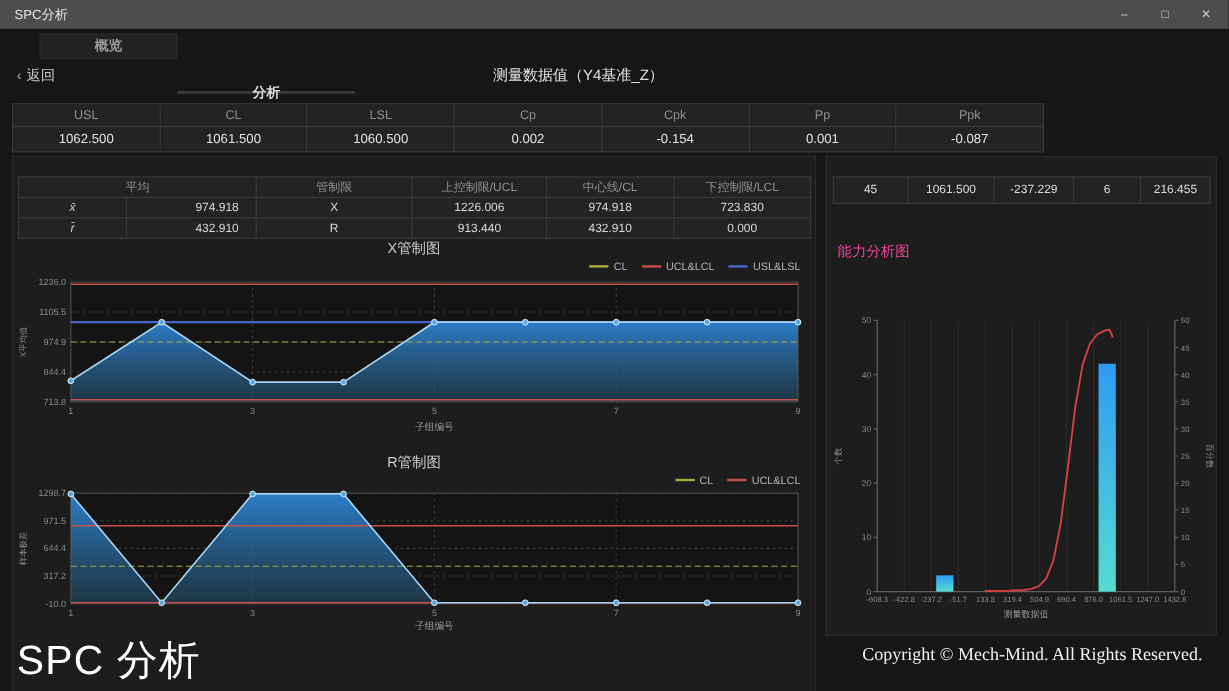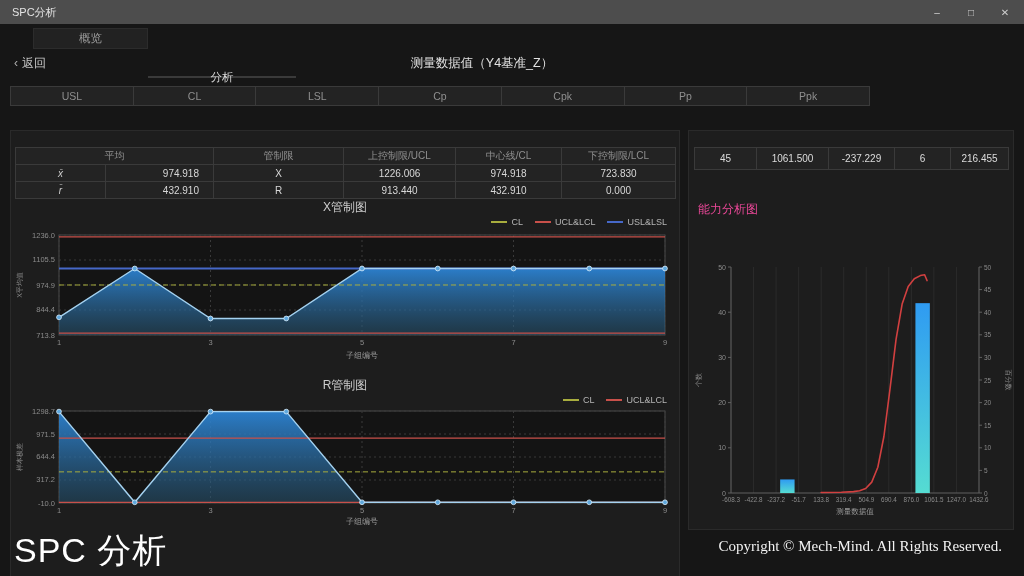--- a/index.html
+++ b/index.html
@@ -9,21 +9,21 @@
     font-family:"Liberation Sans","DejaVu Sans",sans-serif;
   }
   svg{font-family:"Liberation Sans","DejaVu Sans",sans-serif;}
   
   .titlebar{position:absolute;top:0;left:0;right:0;height:24px;background:#4d4d4d;
     display:flex;align-items:center;padding:0 12px;box-sizing:border-box;}
   .tb-title{font-size:11px;color:#e4e4e4;}
   .tb-controls{margin-left:auto;display:flex;gap:20px;color:#cfcfcf;font-size:10px;}
   .tb-controls span{width:14px;text-align:center;}
   
-  .tabs{position:absolute;top:28px;left:33px;display:flex;height:21px;}
+  .tabs{position:absolute;top:28px;left:33px;display:flex;height:21px;font-weight:bold;}
   .tab{width:115px;background:#222222;color:#9a9a9a;font-size:11.5px;
     display:flex;align-items:center;justify-content:center;border:1px solid #2c2c2c;box-sizing:border-box;}
   .tab.active{width:148px;background:#3a3a3a;color:#dadada;border-color:#3a3a3a;margin-top:48px;}
   
   .back-row{position:absolute;top:55px;left:0;right:0;height:17px;}
   .back{position:absolute;left:14px;top:0;color:#c8c8c8;font-size:12px;z-index:2;cursor:default;}
   .back i{font-style:normal;margin-right:4px;color:#b0b0b0;}
   .page-title{position:absolute;left:0;right:60px;text-align:center;font-size:12.5px;color:#e2e2e2;}
   
   .summary{position:absolute;top:86px;left:10px;width:1004px;}
@@ -94,20 +94,29 @@
   <table>
     <tbody>
         <tr>
       <th>USL</th>
       <th>CL</th>
       <th>LSL</th>
       <th>Cp</th>
       <th>Cpk</th>
       <th>Pp</th>
       <th>Ppk</th>
+    </tr>
+    <tr>
+      <td>1062.500</td>
+      <td>1061.500</td>
+      <td>1060.500</td>
+      <td>0.002</td>
+      <td>-0.154</td>
+      <td>0.001</td>
+      <td>-0.087</td>
     </tr>
   </tbody>
     </table>
 </div>
 
 <div class="panel left-panel">
   <div class="limits-table">
     <table>
       <colgroup>
           <col style="width:90px">

